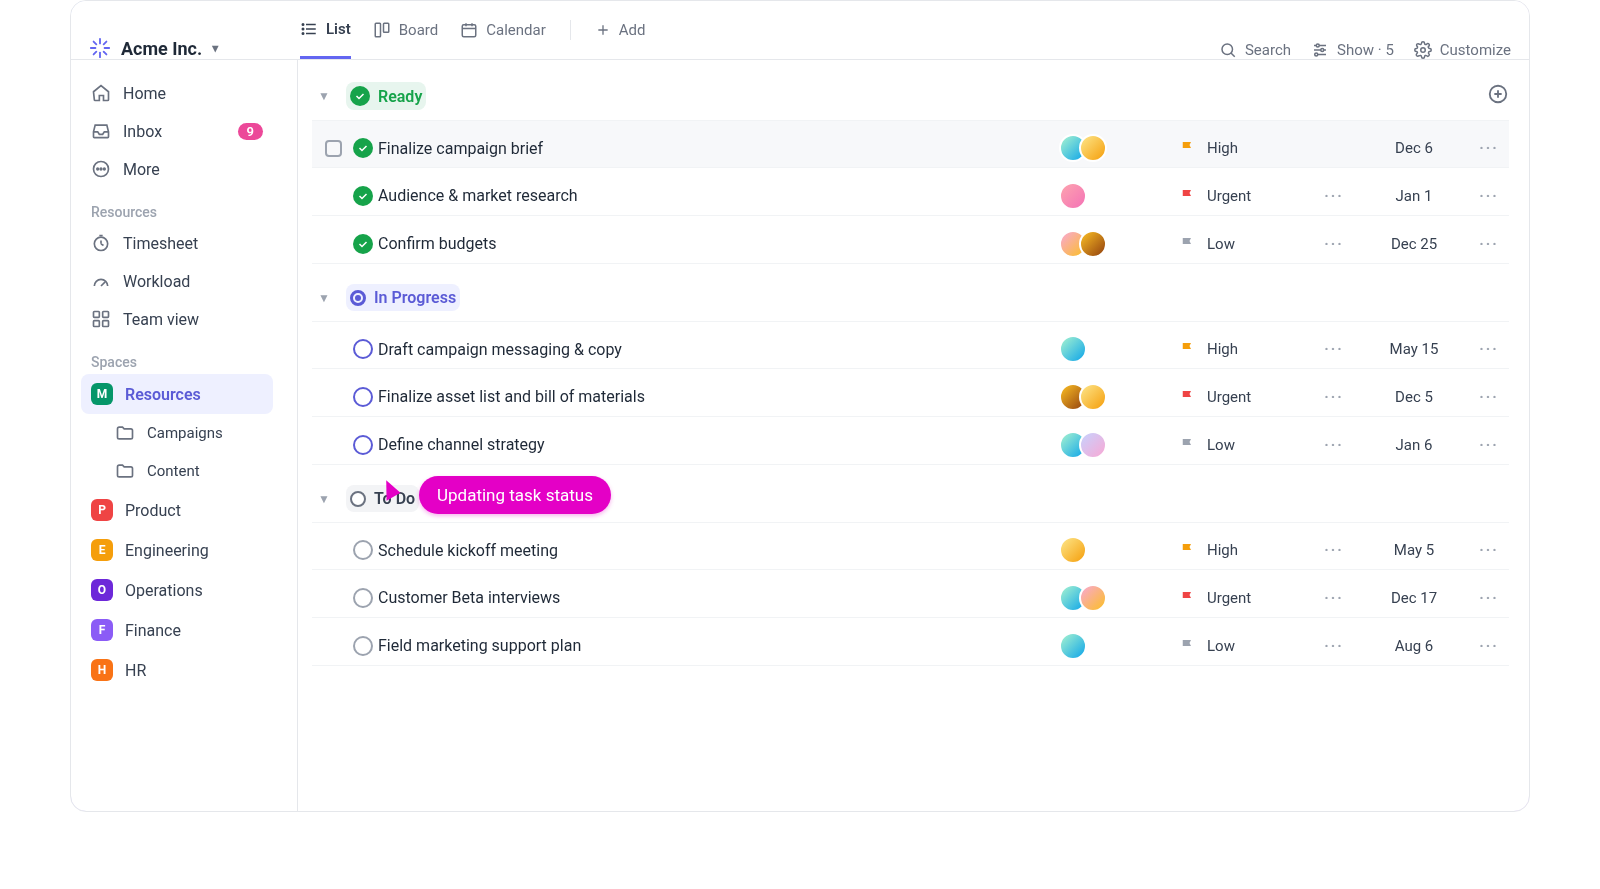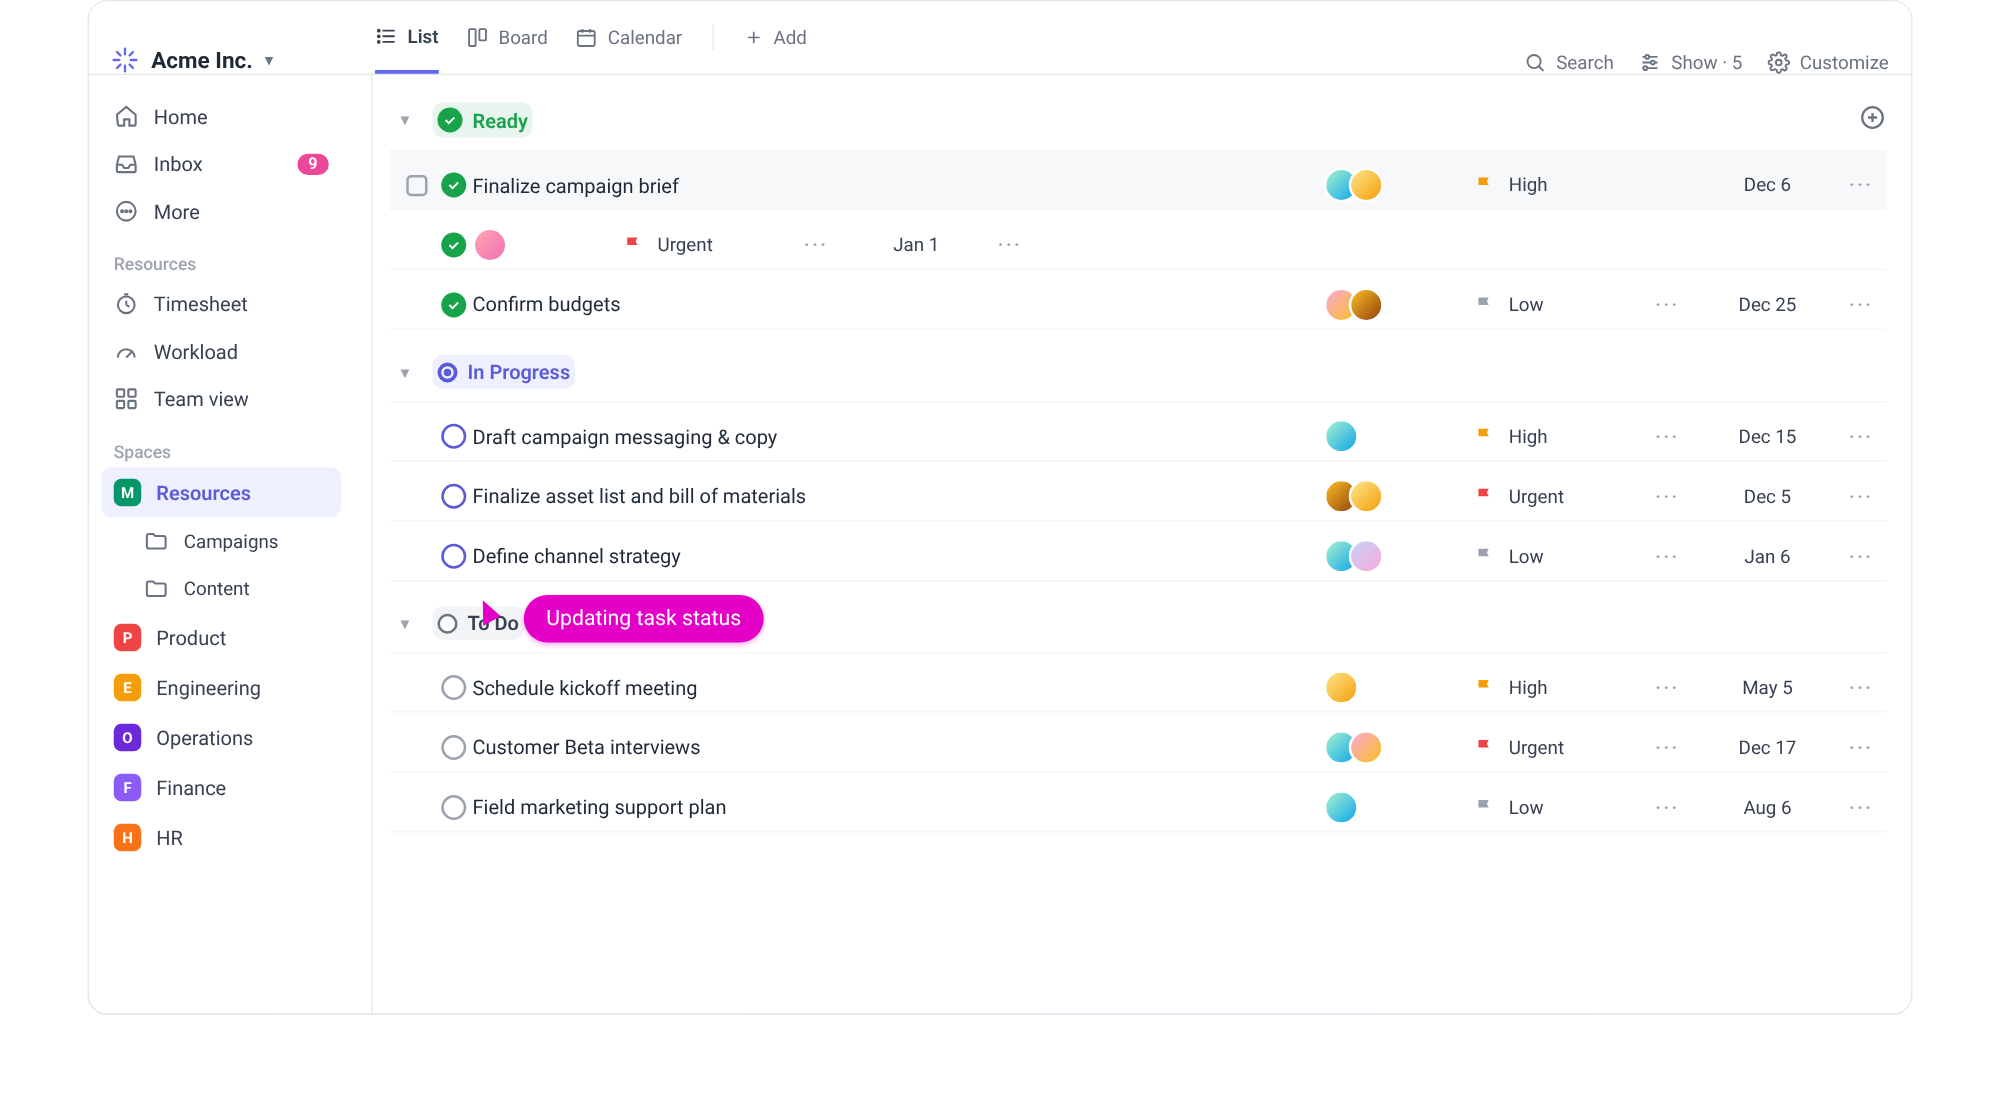--- a/index.html
+++ b/index.html
@@ -451,20 +451,21 @@
 
         <div class="row">
           <div class="cell-check"></div>
           <div class="cell-status">
               <span class="status-done">
                 <svg viewBox="0 0 24 24" fill="none" stroke="currentColor" stroke-width="3">
                   <polyline points="5 12 10 17 19 8"></polyline>
                 </svg>
               </span>
             </div>
+          <div class="cell-title">Audience &amp; market research</div>
           <div class="cell-assign">
               <div class="avatars">
                 <span class="avatar av-c"></span>
               </div>
             </div>
           <div class="cell-prio">
               <svg class="flag urgent" viewBox="0 0 24 24" fill="currentColor">
                 <path d="M5 3v18M5 4h11l-2 4 2 4H5"></path>
               </svg>
               <span>Urgent</span>
@@ -534,21 +535,21 @@
             </div>
           <div class="cell-prio">
               <svg class="flag high" viewBox="0 0 24 24" fill="currentColor">
                 <path d="M5 3v18M5 4h11l-2 4 2 4H5"></path>
               </svg>
               <span>High</span>
             </div>
           <div class="cell-extra">
               <span class="dots">···</span>
             </div>
-          <div class="cell-date">Dec 15</div>
+          <div class="cell-date">May 15</div>
           <div class="cell-menu">
               <span class="dots">···</span>
             </div>
         </div>
 
         <div class="row">
           <div class="cell-check"></div>
           <div class="cell-status">
               <span class="status-open" style="border-color:#5b5bd6"></span>
             </div>

